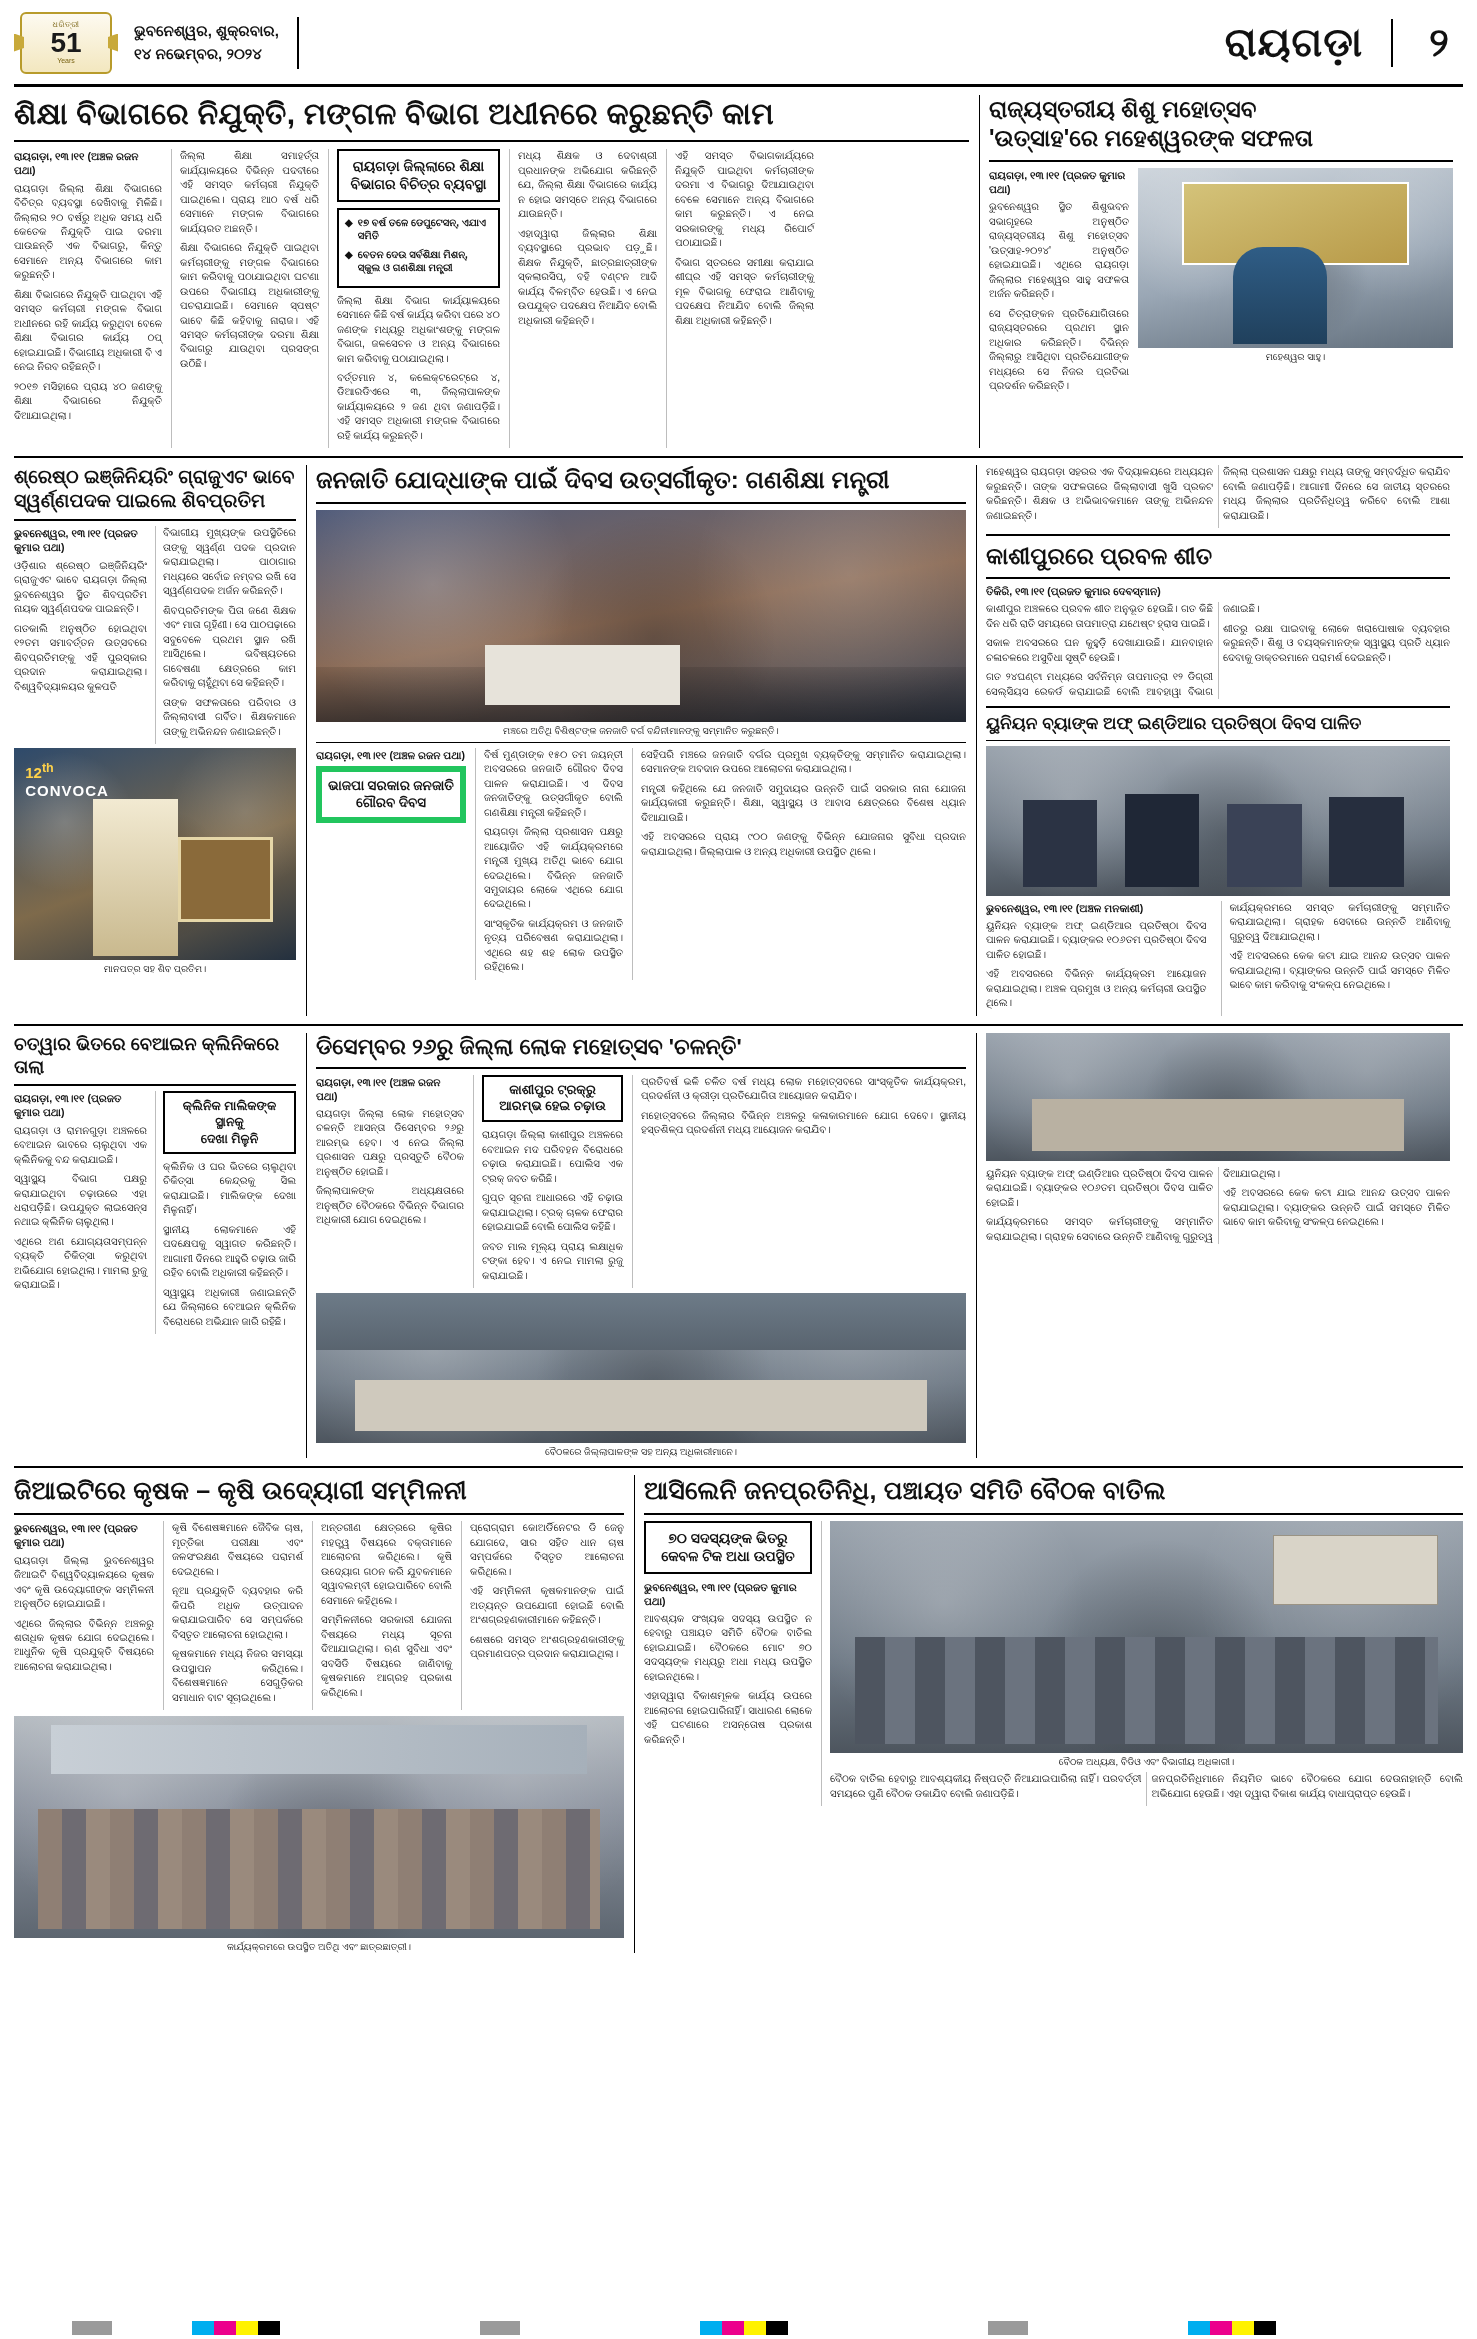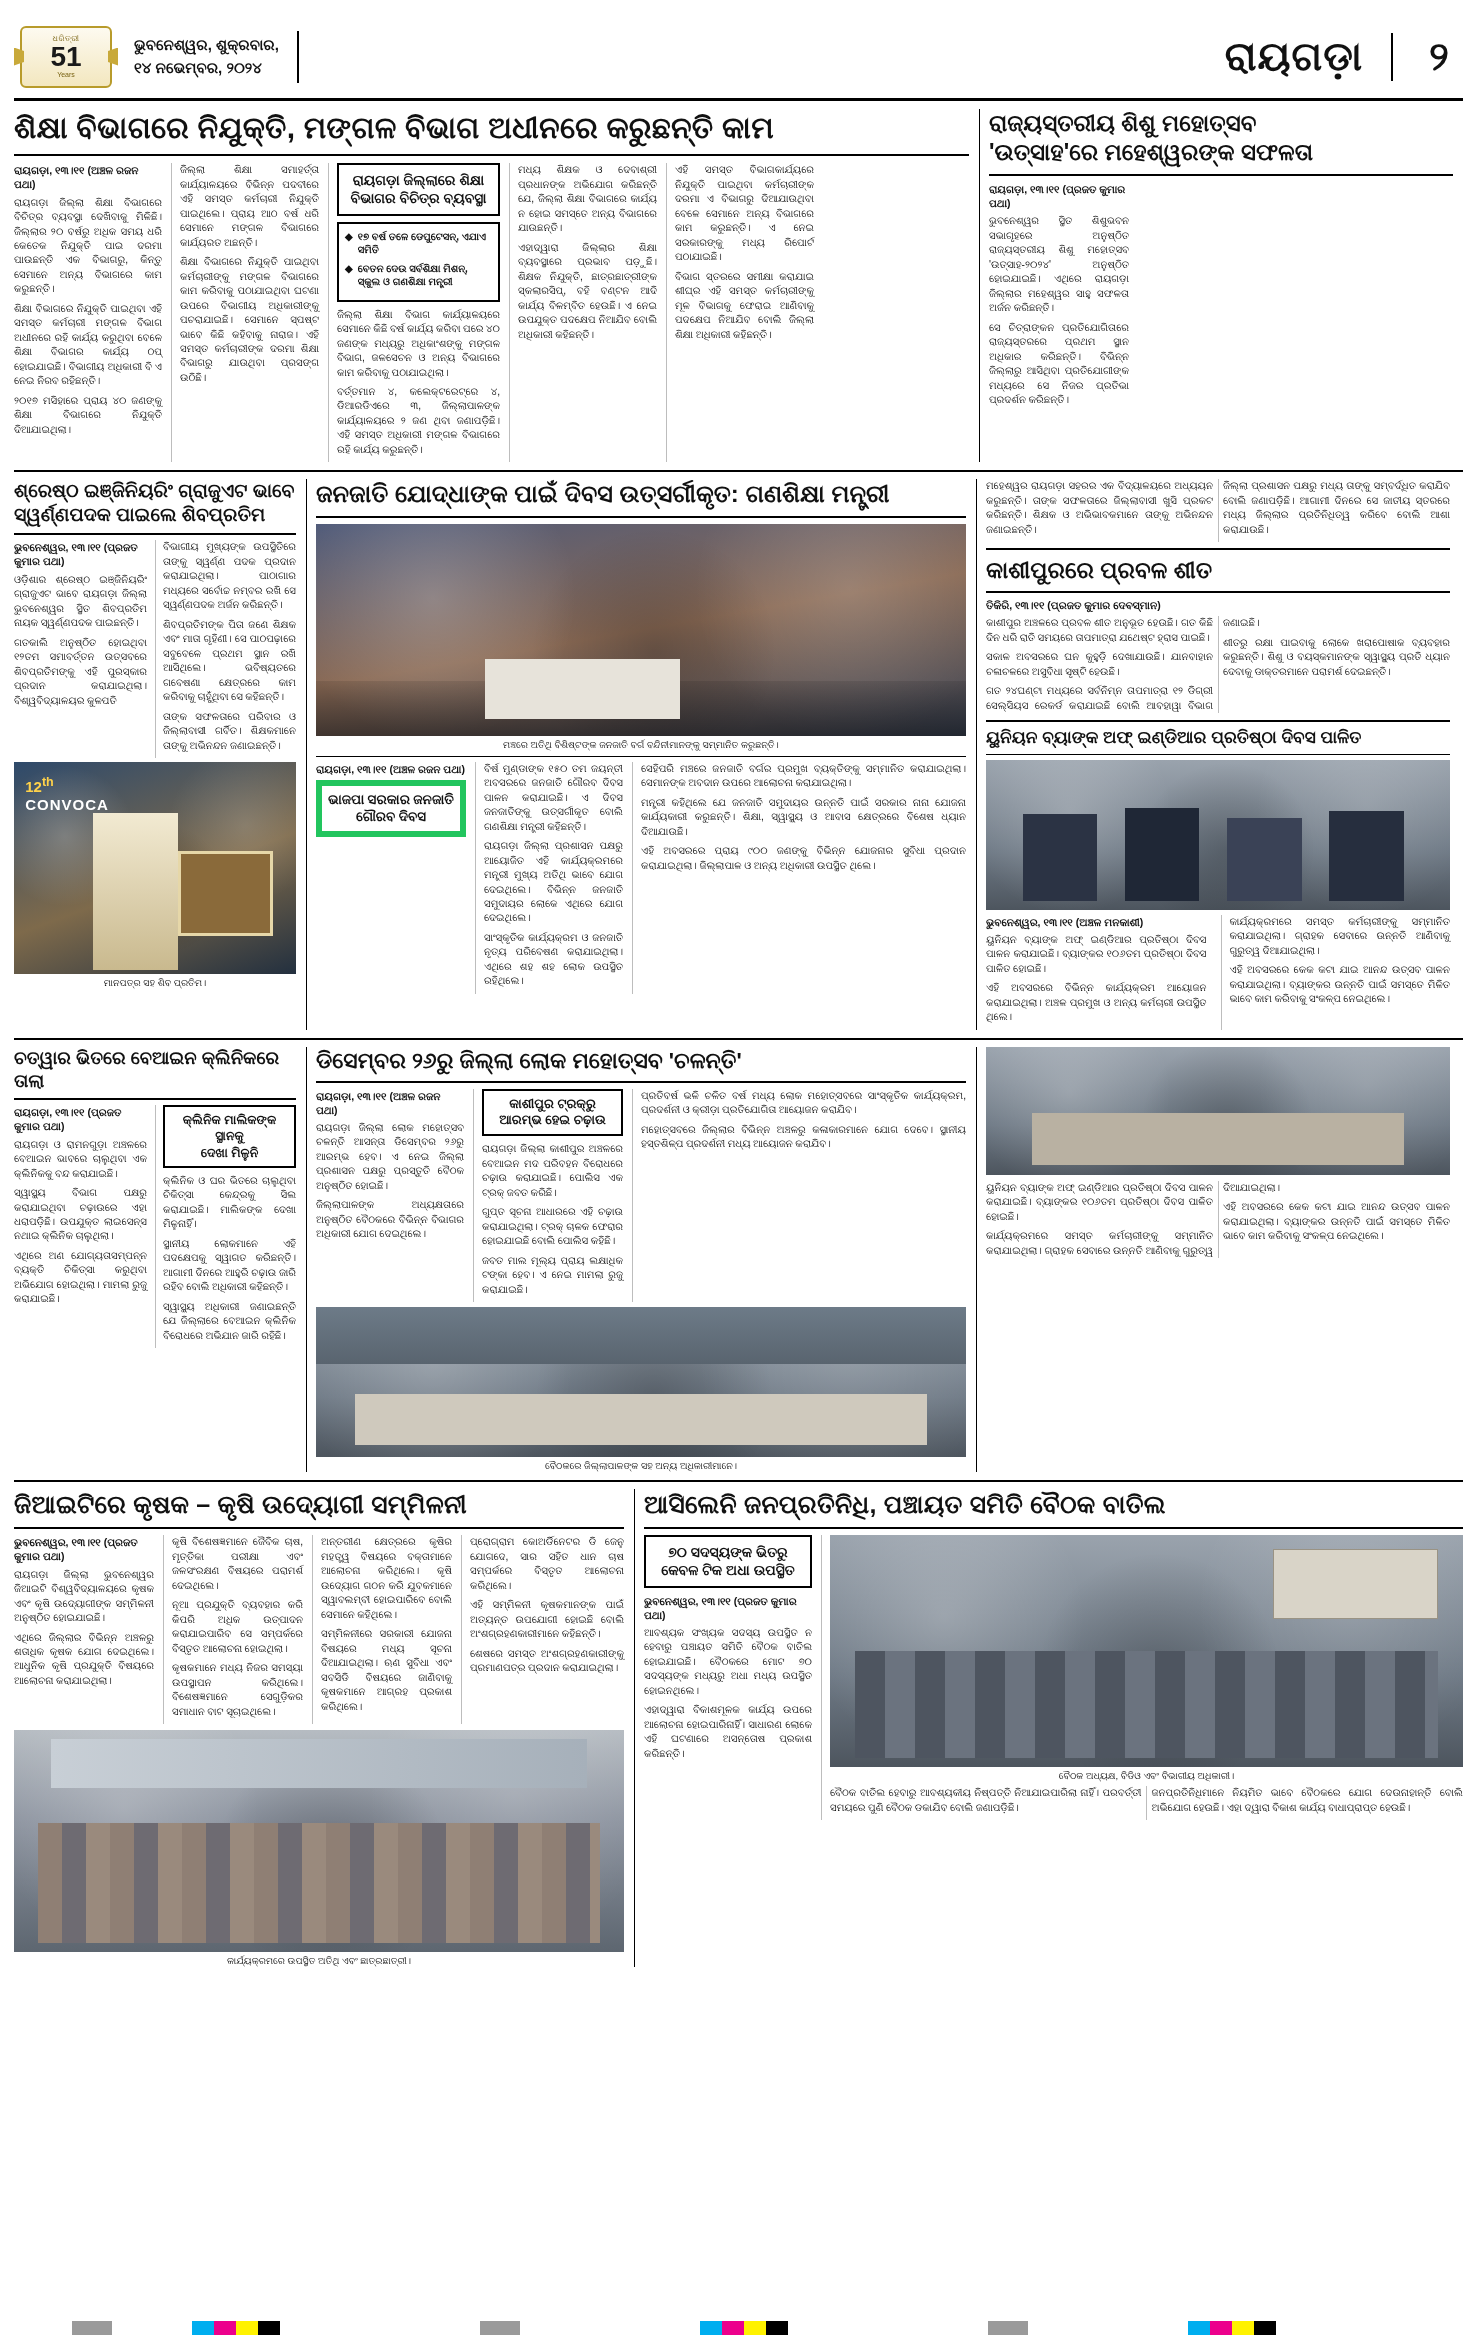--- a/index.html
+++ b/index.html
@@ -5,21 +5,21 @@
   * { box-sizing: border-box; }
   html, body { margin:0; padding:0; }
   body {
     width:1477px; height:2339px;
     background:#ffffff;
     font-family:"Liberation Sans", sans-serif;
     color:#111;
     position:relative;
     overflow:hidden;
   }
-  .page { width:1477px; height:2339px; position:relative; padding:15px 14px; }
+  .page { width:1477px; height:2339px; position:relative; padding:1px 14px; }
 
   
   .masthead {
     height:86px; display:flex; align-items:center; position:relative;
     border-bottom:3px solid #000; padding:0 6px;
   }
   .logo-badge {
     width:92px; height:62px; border:2px solid #b89b2b; border-radius:6px;
     background:linear-gradient(180deg,#fdfaf0,#f3e7bf);
     display:flex; flex-direction:column; align-items:center; justify-content:center;
@@ -171,20 +171,28 @@
     <div style="width:474px; border-left:1px solid #000; padding-left:9px;">
       <div class="medhead">ରାଜ୍ୟସ୍ତରୀୟ ଶିଶୁ ମହୋତ୍ସବ</div>
       <div class="medhead">'ଉତ୍ସାହ'ରେ  ମହେଶ୍ୱରଙ୍କ ସଫଳତା</div>
       <div style="border-top:2px solid #000; margin:7px 0 6px;"></div>
 
       <div style="display:flex; gap:9px;">
         <div class="body-col" style="width:140px; flex:0 0 140px;">
           <div class="byline">ରାୟଗଡ଼ା, ୧୩।୧୧ (ପ୍ରଜତ କୁମାର ପଥା)</div>
           <p>ଭୁବନେଶ୍ୱର ସ୍ଥିତ ଶିଶୁଭବନ ସଭାଗୃହରେ ଅନୁଷ୍ଠିତ ରାଜ୍ୟସ୍ତରୀୟ ଶିଶୁ ମହୋତ୍ସବ 'ଉତ୍ସାହ-୨୦୨୪' ଅନୁଷ୍ଠିତ ହୋଇଯାଇଛି। ଏଥିରେ ରାୟଗଡ଼ା ଜିଲ୍ଲାର ମହେଶ୍ୱର ସାହୁ ସଫଳତା ଅର୍ଜନ କରିଛନ୍ତି।</p>
           <p>ସେ ଚିତ୍ରାଙ୍କନ ପ୍ରତିଯୋଗିତାରେ ରାଜ୍ୟସ୍ତରରେ ପ୍ରଥମ ସ୍ଥାନ ଅଧିକାର କରିଛନ୍ତି। ବିଭିନ୍ନ ଜିଲ୍ଲାରୁ ଆସିଥିବା ପ୍ରତିଯୋଗୀଙ୍କ ମଧ୍ୟରେ ସେ ନିଜର ପ୍ରତିଭା ପ୍ରଦର୍ଶନ କରିଛନ୍ତି।</p>
+        </div>
+        <div style="flex:1;">
+          <div class="photo portrait" style="height:180px;">
+            <div class="ph-overlay"></div>
+            <div style="position:absolute; left:14%; top:8%; width:72%; height:46%; background:linear-gradient(160deg,#d4c37a,#b89a48); border:2px solid #fff;"></div>
+            <div style="position:absolute; left:30%; top:44%; width:30%; height:54%; background:linear-gradient(180deg,#2f5d86,#20405c); border-radius:30px 30px 0 0;"></div>
+          </div>
+          <div class="cap">ମହେଶ୍ୱର ସାହୁ।</div>
         </div>
       </div>
     </div>
   </div>
 
   <div style="border-top:2px solid #000; margin:8px 0 0 0;"></div>
 
   <div style="display:flex; gap:10px; margin-top:7px;">
 
     <div style="width:282px;">

